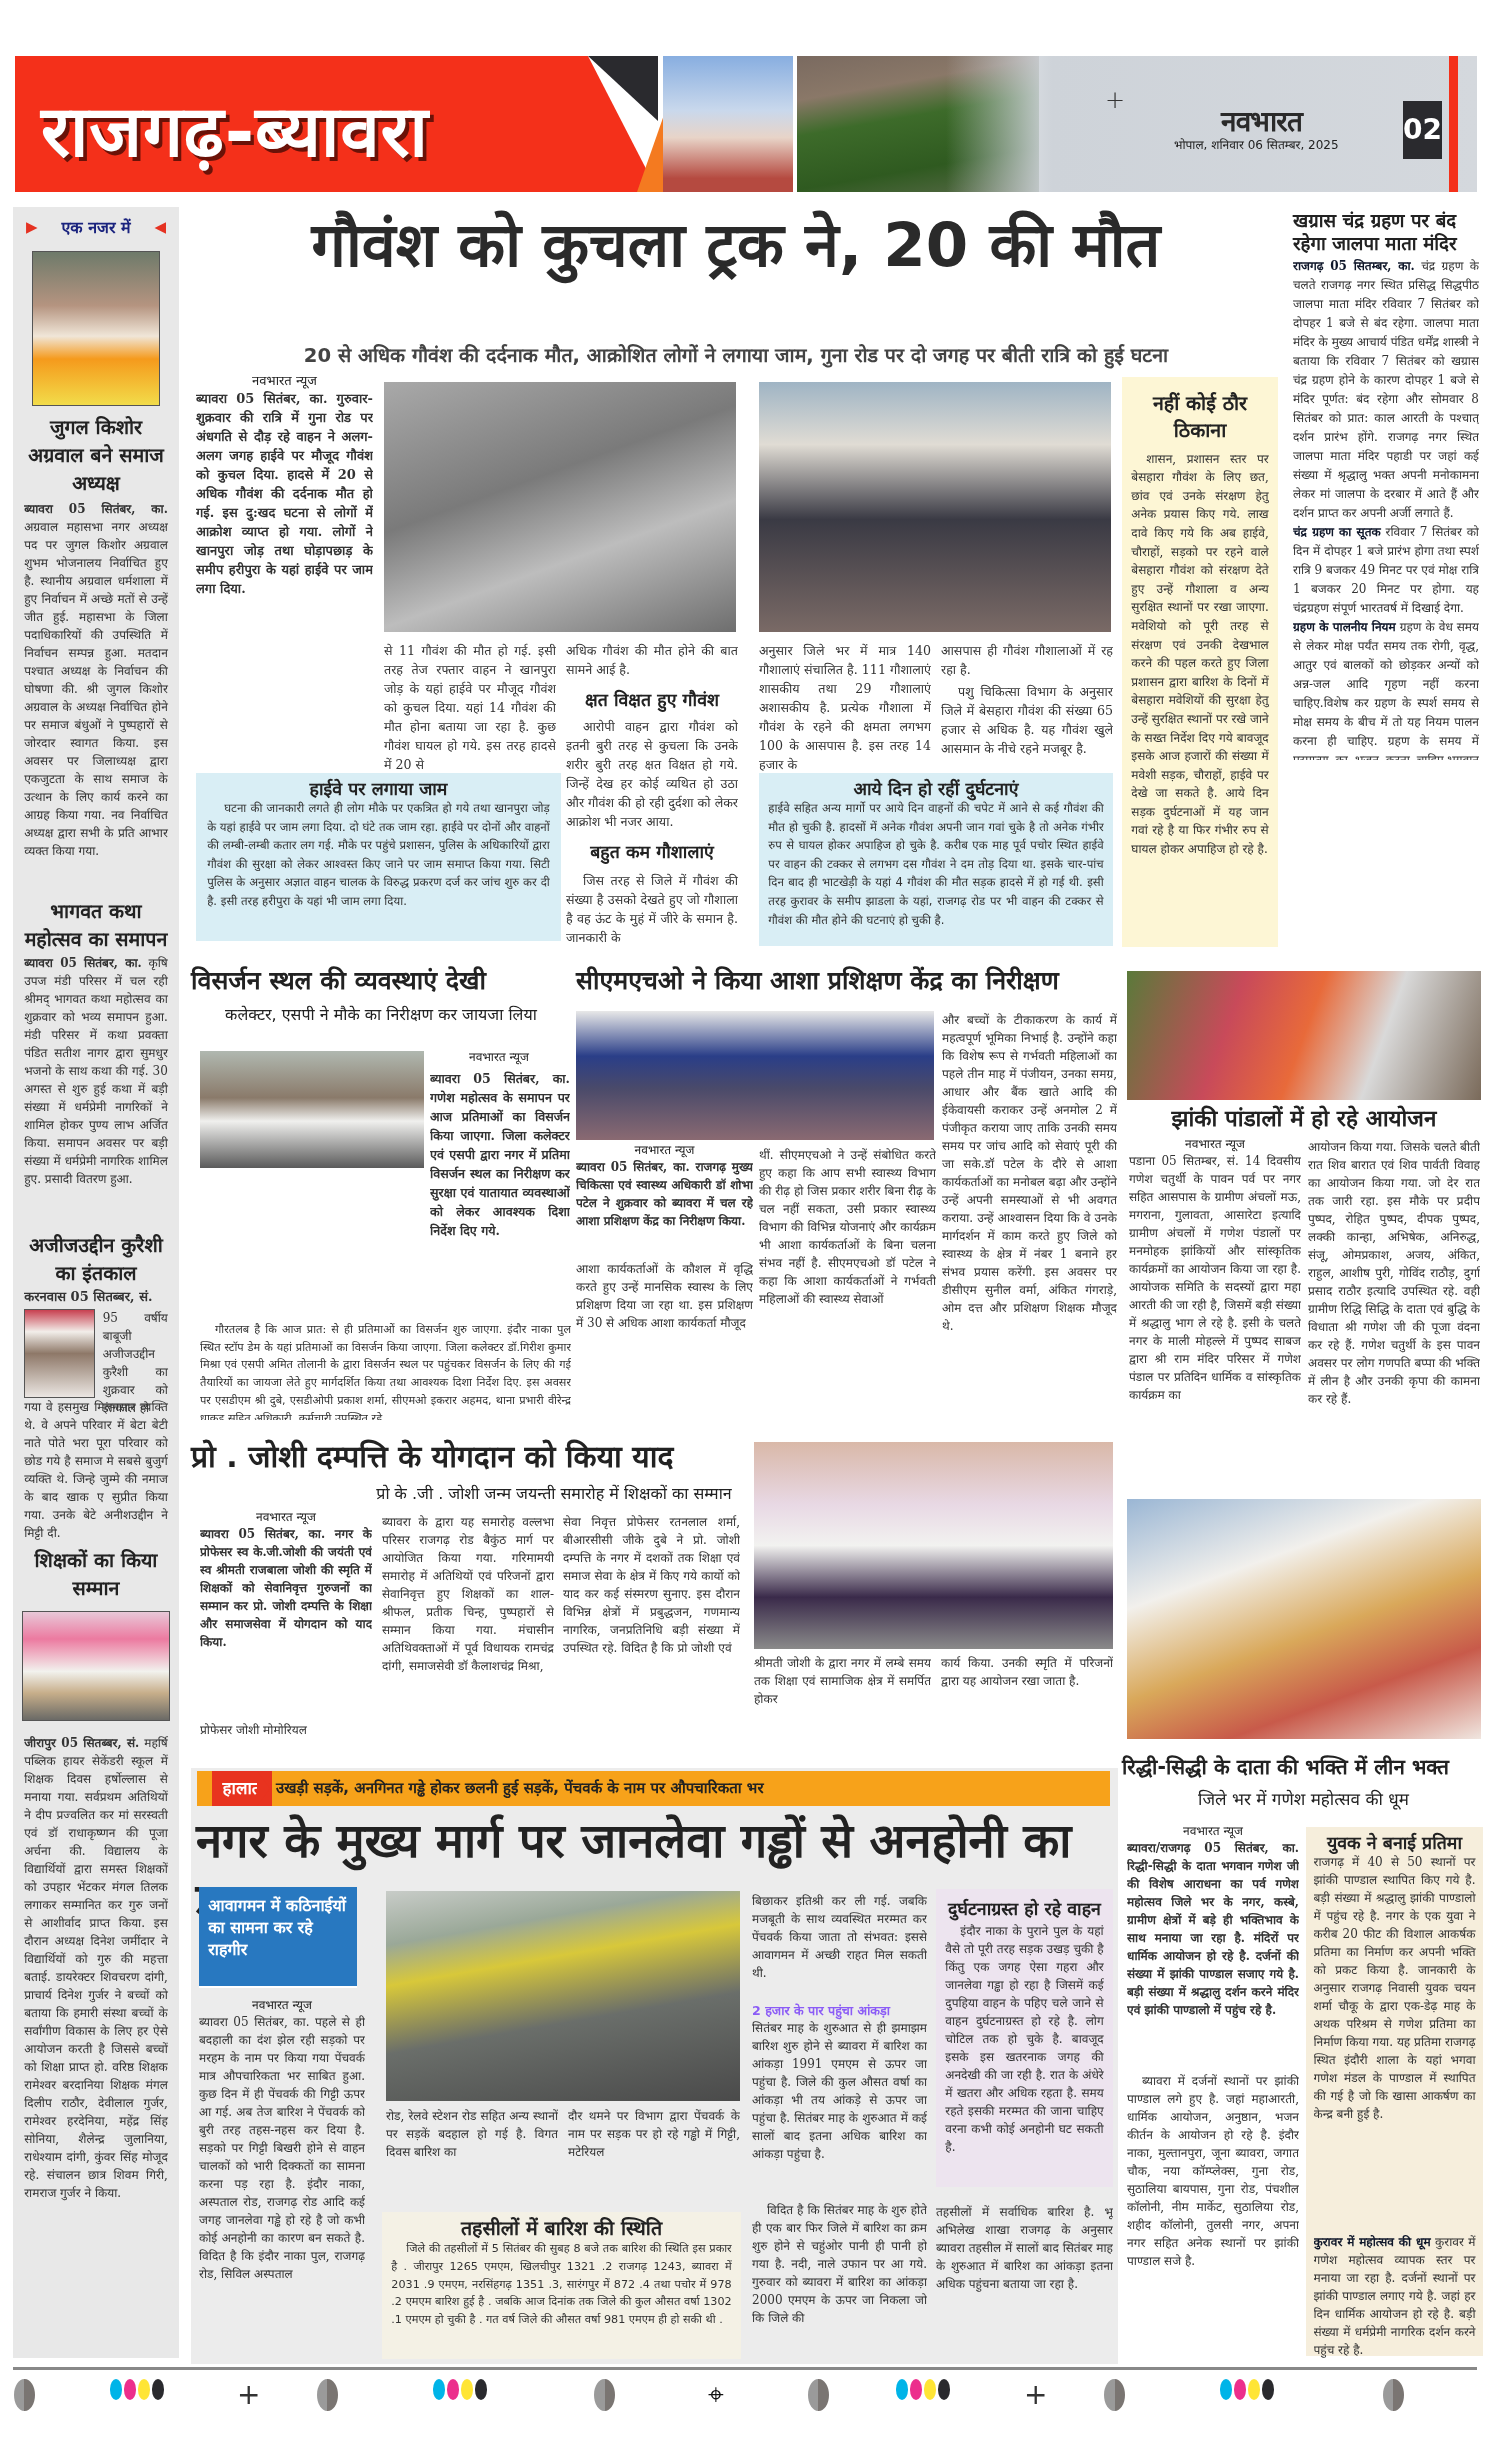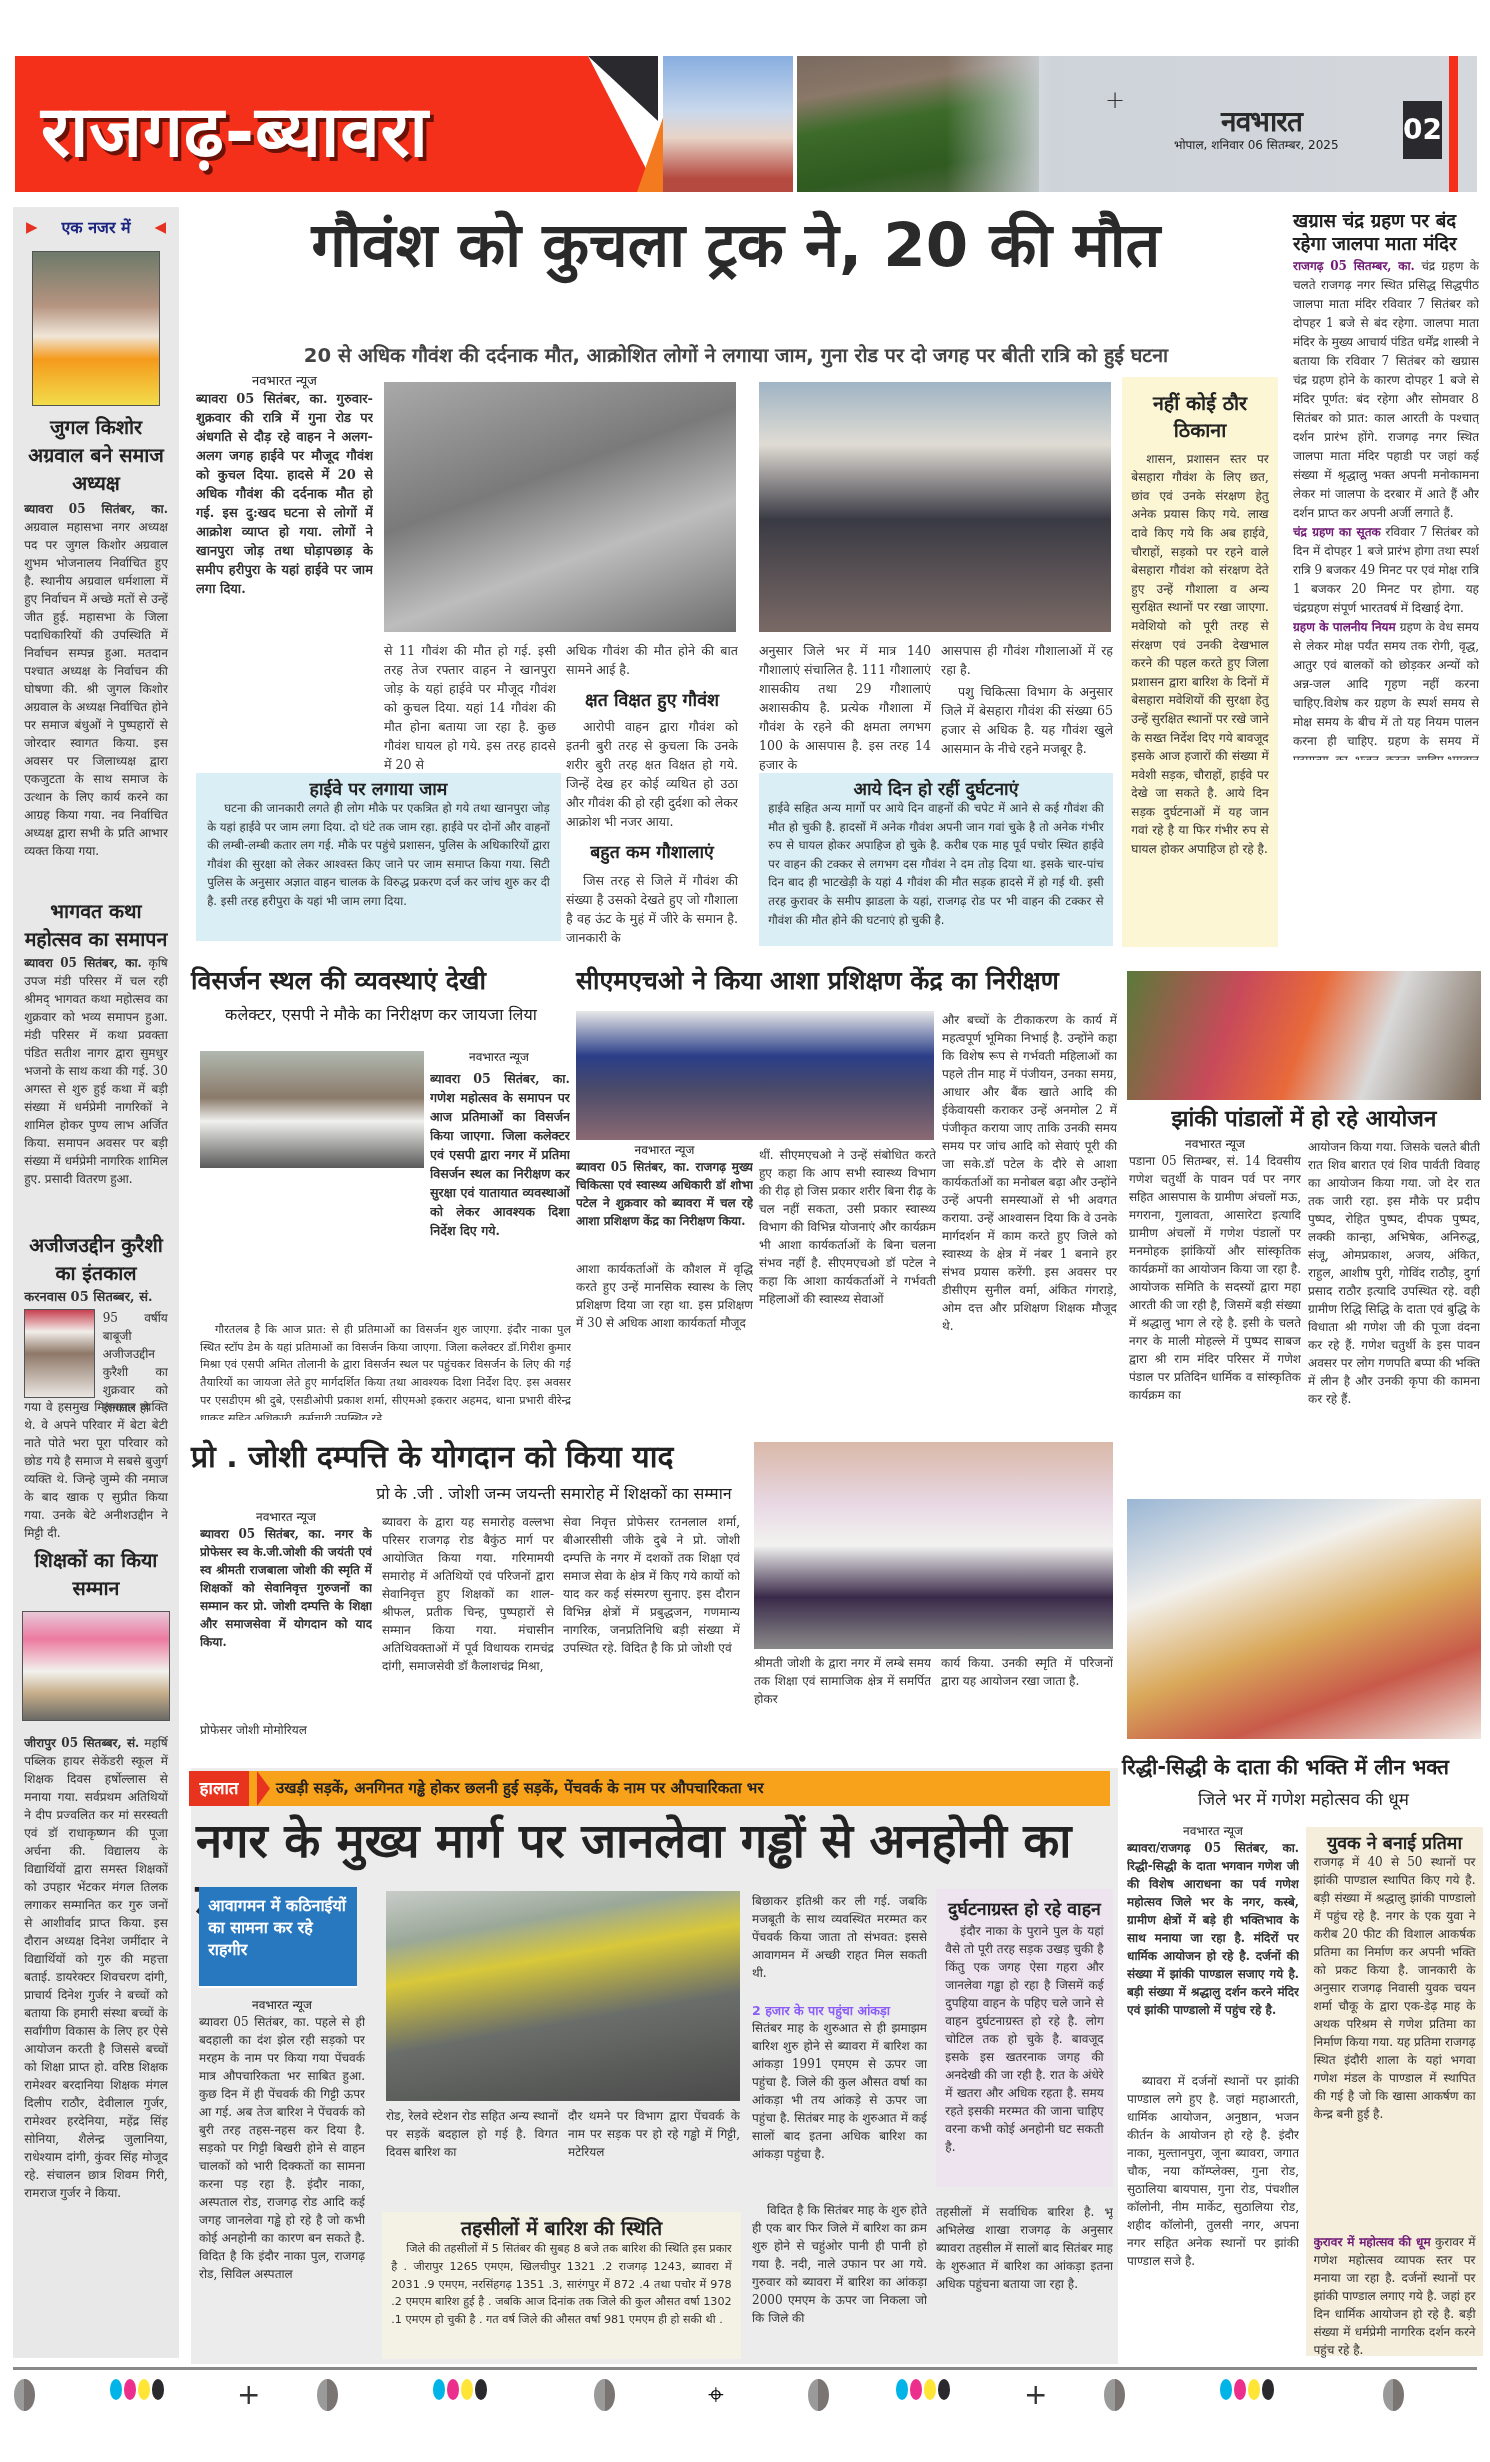--- a/index.html
+++ b/index.html
@@ -1,19 +1,19 @@
 <!DOCTYPE html>
 <html style="font-size:15px"><head>
 <meta charset="utf-8">
 <style>
 *{box-sizing:border-box;margin:0;padding:0}
 body{width:1490px;height:2462px;background:#fff;font-family:"DejaVu Sans",sans-serif;color:#222;position:relative;overflow:hidden}
 .abs{position:absolute}
 .txt{font-family:"DejaVu Serif",serif;font-size:12.6px;line-height:19px;color:#333;text-align:justify;overflow:hidden}
-.txt b{color:#701a75}
+.txt b{color:#0f172a}
 .hd{font-family:"DejaVu Sans",sans-serif;font-weight:bold;color:#222;text-align:center;line-height:1.15}
 .photo{background:#999;overflow:hidden}
 
 #mast{left:15px;top:56px;width:1462px;height:136px}
 #mast-red{left:0;top:0;width:643px;height:136px;background:#f4301a;clip-path:polygon(0 0,573px 0,643px 136px,0 136px)}
 #mast-dark{left:573px;top:0;width:70px;height:136px;background:#2a2a2e;clip-path:polygon(0 0,70px 0,70px 65px)}
 #mast-orange{left:622px;top:56px;width:28px;height:80px;background:#f47a20;clip-path:polygon(100% 0,100% 100%,0 100%)}
 #mast-title{left:26px;top:24px;font-size:71px;font-weight:bold;color:#fff;text-shadow:3.7px 3.7px 0 #6a1208;letter-spacing:0.9px}
 #mast-temple{left:648px;top:0;width:130px;height:136px;background:linear-gradient(180deg,#88aee0 0%,#c9d8ec 40%,#e8d4c8 60%,#b54a40 90%)}
 #mast-fort{left:782px;top:0;width:242px;height:136px;background:linear-gradient(170deg,#7a6a60 0%,#8a7868 25%,#3d6b2a 45%,#2f5a20 75%,#5a6a4a 100%)}
@@ -157,21 +157,21 @@
   <div class="txt" style="height:20.5px;font-size:12px">प्रोफेसर जोशी मोमोरियल</div>
 </div>
 <div class="abs txt" style="left:382px;top:1513px;width:172px;height:224px;font-size:12px;line-height:18px">ब्यावरा के द्वारा यह समारोह वल्लभा परिसर राजगढ़ रोड बैकुंठ मार्ग पर आयोजित किया गया. गरिमामयी समारोह में अतिथियों एवं परिजनों द्वारा सेवानिवृत्त हुए शिक्षकों का शाल- श्रीफल, प्रतीक चिन्ह, पुष्पहारों से सम्मान किया गया. मंचासीन अतिथिवक्ताओं में पूर्व विधायक रामचंद्र दांगी, समाजसेवी डॉ कैलाशचंद्र मिश्रा,</div>
 <div class="abs txt" style="left:563px;top:1513px;width:177px;height:224px;font-size:12px;line-height:18px">सेवा निवृत्त प्रोफेसर रतनलाल शर्मा, बीआरसीसी जीके दुबे ने प्रो. जोशी दम्पत्ति के नगर में दशकों तक शिक्षा एवं समाज सेवा के क्षेत्र में किए गये कार्यो को याद कर कई संस्मरण सुनाए. इस दौरान विभिन्न क्षेत्रों में प्रबुद्धजन, गणमान्य नागरिक, जनप्रतिनिधि बड़ी संख्या में उपस्थित रहे. विदित है कि प्रो जोशी एवं</div>
 <div class="abs photo" style="left:754px;top:1442px;width:359px;height:207px;background:linear-gradient(180deg,#d9b8a8 0%,#e8d8e4 30%,#f2f2f0 50%,#3a2a4a 75%,#8a8a8a 100%)"></div>
 <div class="abs txt" style="left:754px;top:1654px;width:177px;height:75px;font-size:12px;line-height:18px">श्रीमती जोशी के द्वारा नगर में लम्बे समय तक शिक्षा एवं सामाजिक क्षेत्र में समर्पित होकर</div>
 <div class="abs txt" style="left:941px;top:1654px;width:172px;height:75px;font-size:12px;line-height:18px">कार्य किया. उनकी स्मृति में परिजनों द्वारा यह आयोजन रखा जाता है.</div>
 
 <div class="abs grey-box" style="left:191px;top:1768px;width:927px;height:596px"></div>
 <div class="abs" style="left:197px;top:1771px;width:913px;height:35px;background:#f7a21a"></div>
-<div class="abs" style="left:189px;top:1771px;width:60px;height:35px;background:#e8331f;color:#fff;font-weight:bold;font-size:17px;line-height:35px;text-align:center;clip-path:polygon(0 0,100% 0,100% 100%,0 100%)">हालात</div>
+<div class="abs" style="left:212px;top:1771px;width:60px;height:35px;background:#e8331f;color:#fff;font-weight:bold;font-size:17px;line-height:35px;text-align:center;clip-path:polygon(0 0,100% 0,100% 100%,0 100%)">हालात</div>
 <div class="abs" style="left:257px;top:1771px;width:13px;height:35px;background:#e8331f;clip-path:polygon(0 0,100% 50%,0 100%)"></div>
 <div class="abs" style="left:276px;top:1777px;font-weight:bold;font-size:15px;color:#222">उखड़ी सड़कें, अनगिनत गड्ढे होकर छलनी हुई सड़कें, पेंचवर्क के नाम पर औपचारिकता भर</div>
 <div class="abs hd" style="left:196px;top:1811px;width:917px;font-size:47px;line-height:60px;text-align:left;color:#222">नगर के मुख्य मार्ग पर जानलेवा गड्ढों से अनहोनी का डर</div>
 <div class="abs" style="left:199px;top:1887px;width:158px;height:101px;background:#2878c0;padding:7.5px 9.3px;border-bottom:2.8px solid #fff">
   <div style="color:#fff;font-weight:bold;font-size:16px;line-height:22.4px">आवागमन में कठिनाईयों का सामना कर रहे राहगीर</div>
 </div>
 <div class="abs" style="left:199px;top:1999px;width:166px">
   <div class="hd" style="font-size:12px;font-weight:normal">नवभारत न्यूज</div>
   <div class="txt" style="height:345px;font-size:12px;line-height:18px">ब्यावरा 05 सितंबर, का. पहले से ही बदहाली का दंश झेल रही सड़को पर मरहम के नाम पर किया गया पेंचवर्क मात्र औपचारिकता भर साबित हुआ. कुछ दिन में ही पेंचवर्क की गिट्टी ऊपर आ गई. अब तेज बारिश ने पेंचवर्क को बुरी तरह तहस-नहस कर दिया है. सड़को पर गिट्टी बिखरी होने से वाहन चालकों को भारी दिक्कतों का सामना करना पड़ रहा है. इंदौर नाका, अस्पताल रोड, राजगढ़ रोड आदि कई जगह जानलेवा गड्ढे हो रहे है जो कभी कोई अनहोनी का कारण बन सकते है. विदित है कि इंदौर नाका पुल, राजगढ़ रोड, सिविल अस्पताल</div>
 </div>

